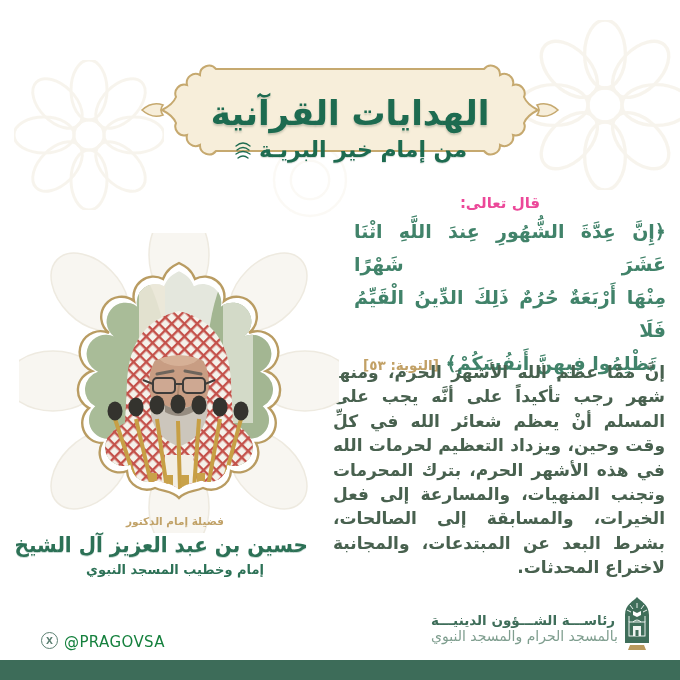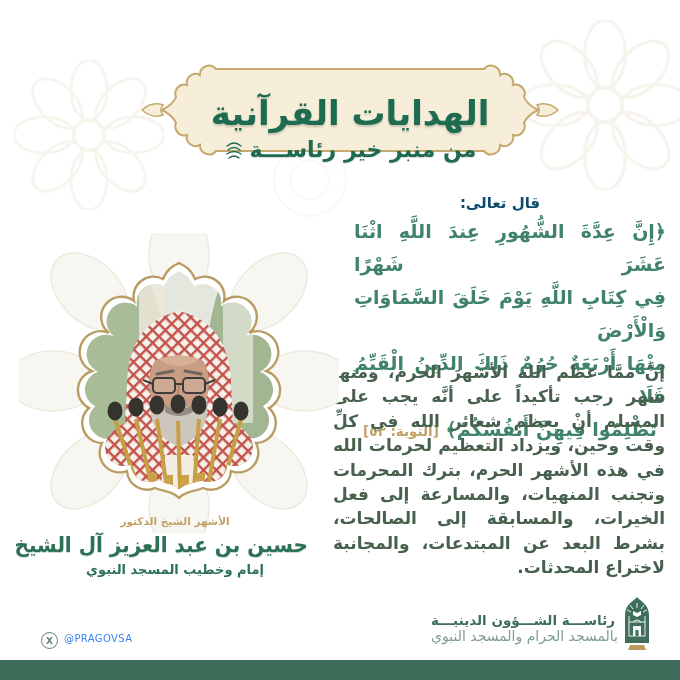--- a/index.html
+++ b/index.html
@@ -12,21 +12,21 @@
 
   
   .cartouche-wrap{left:140px;top:58px;width:420px;height:104px;}
   .title-block{left:140px;top:66px;width:420px;text-align:center;direction:rtl;margin-top:25px;}
   .title-line1{font-size:34px;font-weight:bold;color:#1d6b50;letter-spacing:-1px;
                text-shadow:0 2px 2px rgba(60,80,60,.25);line-height:44px;}
   .title-line2{font-size:22px;font-weight:bold;color:#1d6b50;line-height:30px;
                text-shadow:0 1px 1px rgba(60,80,60,.2);display:flex;justify-content:center;align-items:center;gap:6px;}
 
   
-  .lead-in{left:335px;top:194px;width:330px;text-align:center;font-size:15px;font-weight:bold;color:#0c4a6e;}
+  .lead-in{left:335px;top:194px;width:330px;text-align:center;font-size:15px;font-weight:bold;color:#ec4899;}
   .verse{left:334px;top:215px;width:332px;direction:rtl;color:#41836a;font-weight:bold;font-size:19px;line-height:33px;}
   .verse .vline{display:block;text-align:justify;text-align-last:justify;margin-left:20px;}
   .verse .vline.last{text-align:center;text-align-last:center;}
   .verse .ref{font-size:13.5px;color:#c2a166;font-weight:bold;}
 
   .commentary{left:333px;top:360px;width:332px;direction:rtl;text-align:justify;
               font-size:17px;font-weight:bold;color:#48614f;line-height:24.4px;}
 
   
   .portrait{left:19px;top:233px;width:320px;height:300px;}
@@ -34,21 +34,21 @@
   
   .speaker{left:35px;top:514px;width:280px;text-align:center;direction:rtl;}
   .honorific{font-size:10.5px;font-weight:bold;color:#c1a268;line-height:14px;}
   .sheikh-name{font-size:21px;font-weight:bold;color:#2c7156;line-height:34px;
                transform:scaleX(.95);text-shadow:0 1px 0 rgba(44,113,86,.25);white-space:nowrap;}
   .sheikh-role{font-size:13px;font-weight:bold;color:#2c7156;line-height:15px;}
 
   
   .x-badge{left:41px;top:632px;width:15px;height:15px;border:1.6px solid #5d8173;border-radius:50%;
            display:flex;align-items:center;justify-content:center;font-size:9px;font-weight:bold;color:#5d8173;direction:ltr;}
-  .handle{left:64px;top:633px;font-size:10px;color:#3b82f6;letter-spacing:.4px;direction:ltr;}
+  .handle{left:64px;top:633px;font-size:15px;color:#15803d;letter-spacing:.4px;direction:ltr;}
   .org-text{right:62px;top:612px;text-align:left;direction:rtl;}
   .org-title{font-size:13.5px;font-weight:bold;color:#3f6e5a;line-height:17px;}
   .org-subtitle{font-size:14px;color:#7f9e8f;line-height:14px;}
   .org-emblem{left:622px;top:596px;width:30px;height:60px;}
   .footer-bar{left:0;top:660px;width:680px;height:20px;background:#3d6c59;}
 </style>
 </head>
 <body>
 
 <div class="poster">
@@ -91,37 +91,36 @@
     <path d="M418,52 Q408,43 397,47 Q401,52 397,57 Q408,61 418,52 Z" fill="#f7eeda" stroke="#c6a96f" stroke-width="1.6"></path>
     <path d="M22,52 C30,48 34,44 36,39 A9,9 0 0 1 47,27 A9,9 0 0 1 60,17 A9,9 0 0 1 76,11
              L344,11 A9,9 0 0 1 360,17 A9,9 0 0 1 373,27 A9,9 0 0 1 384,39
              C386,44 390,48 398,52 C390,56 386,60 384,65 A9,9 0 0 1 373,77 A9,9 0 0 1 360,87 A9,9 0 0 1 344,93
              L76,93 A9,9 0 0 1 60,87 A9,9 0 0 1 47,77 A9,9 0 0 1 36,65 C34,60 30,56 22,52 Z" fill="#f7eeda" stroke="#c6a96f" stroke-width="2"></path>
   </svg>
 
   <div class="abs title-block">
     <div class="title-line1">الهدايات القرآنية</div>
     <div class="title-line2">
-      <span>من منبر خير رئاســـة</span>
+      <span>من إمام خير البريـة</span>
       <svg width="20" height="22" viewBox="0 0 20 22">
         <g fill="none" stroke="#1d6b50" stroke-width="1.3" stroke-linecap="round">
           <path d="M3,7 Q10,1 17,7"></path>
           <path d="M4,11 Q10,6 16,11"></path>
           <path d="M3,15 Q10,10 17,15"></path>
           <path d="M5,19 Q10,15 15,19"></path>
         </g>
       </svg>
     </div>
   </div>
 
   <div class="abs lead-in">قال تعالى:</div>
 
   <div class="abs verse">
     <span class="vline">﴿إِنَّ عِدَّةَ الشُّهُورِ عِندَ اللَّهِ اثْنَا عَشَرَ شَهْرًا</span>
-    <span class="vline">فِي كِتَابِ اللَّهِ يَوْمَ خَلَقَ السَّمَاوَاتِ وَالْأَرْضَ</span>
     <span class="vline">مِنْهَا أَرْبَعَةٌ حُرُمٌ ذَلِكَ الدِّينُ الْقَيِّمُ فَلَا</span>
     <span class="vline last">
       <span>تَظْلِمُوا فِيهِنَّ أَنفُسَكُمْ﴾</span>
       <span class="ref">[التوبة: ٥٣]</span>
     </span>
   </div>
 
   <div class="abs commentary">إنَّ ممَّا عظم الله الأشهرَ الحرم، ومنها شهر رجب تأكيداً على أنَّه يجب على المسلم أنْ يعظم شعائر الله في كلِّ وقت وحين، ويزداد التعظيم لحرمات الله في هذه الأشهر الحرم، بترك المحرمات وتجنب المنهيات، والمسارعة إلى فعل الخيرات، والمسابقة إلى الصالحات، بشرط البعد عن المبتدعات، والمجانبة لاختراع المحدثات.</div>
 
   <svg class="abs portrait" viewBox="0 0 320 300">
@@ -206,21 +205,21 @@
           <rect x="130" y="240" width="8" height="26"></rect>
             <rect x="146" y="242" width="8" height="24"></rect>
           <rect x="162" y="242" width="8" height="24"></rect>
             <rect x="178" y="240" width="8" height="26"></rect>
         </g>
       </g>
     </g>
   </svg>
 
   <div class="abs speaker">
-    <div class="honorific">الأشهر الشيخ الدكتور</div>
+    <div class="honorific">فضيلة إمام الدكتور</div>
     <div class="sheikh-name">حسين بن عبد العزيز آل الشيخ</div>
     <div class="sheikh-role">إمام وخطيب المسجد النبوي</div>
   </div>
 
   <div class="abs x-badge">X</div>
   <div class="abs handle">@PRAGOVSA</div>
 
   <svg class="abs org-emblem" viewBox="0 0 30 60">
     <path d="M15,1 C18,5 27,8 27,19 L27,47 L3,47 L3,19 C3,8 12,5 15,1 Z" fill="#3f6e5a"></path>
     <g stroke="#ffffff" stroke-width="0.9" fill="none">

